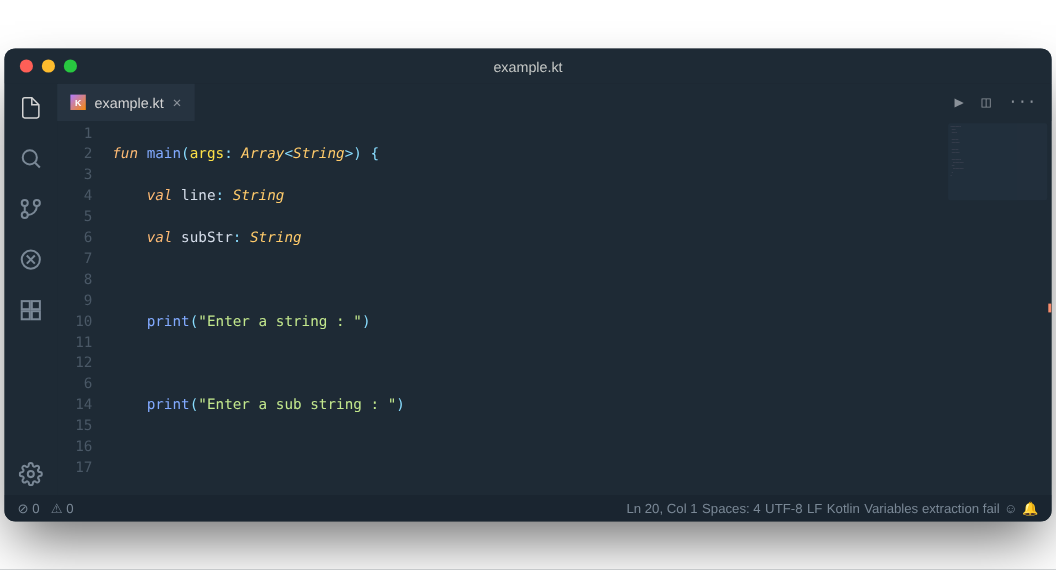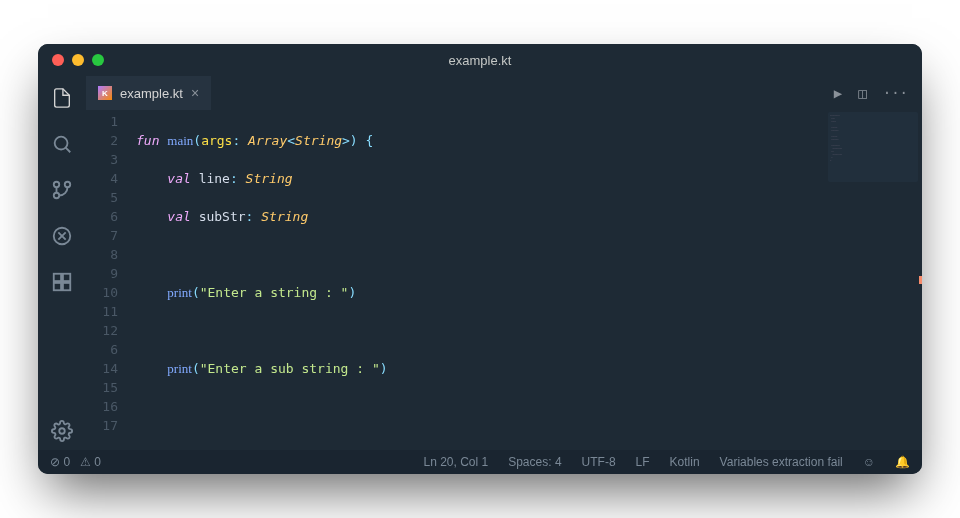--- a/index.html
+++ b/index.html
@@ -6,21 +6,21 @@
     body {
       background: #fff;
       display: flex;
       align-items: center;
       justify-content: center;
       height: 518px;
       width: 960px;
       font-family: 'SF Mono', Monaco, Menlo, Consolas, monospace;
     }
     .window {
-      width: 884px;
+      width: 952px;
       height: 430px;
       background: #1e2a35;
       border-radius: 10px;
       box-shadow: 0 25px 50px -10px rgba(0,0,0,0.6);
       overflow: hidden;
       display: flex;
       flex-direction: column;
       position: relative;
     }
     .titlebar {
@@ -129,22 +129,22 @@
       padding-top: 2px;
     }
     .gutter div { height: 19px; }
     .code {
       flex: 1;
       padding-top: 2px;
       color: #c5c8c6;
       white-space: pre;
     }
     .code-line { height: 19px; }
-    .k-keyword { color: #f0abfc; font-style: italic; }
-    .k-func { color: #82aaff; font-family: Liberation Serif, serif; }
+    .k-keyword { color: #fdba74; font-style: italic; }
+    .k-func { color: #82aaff; }
     .k-param { color: #fde047; }
     .k-type { color: #ffcb6b; font-style: italic; }
     .k-string { color: #c3e88d; }
     .k-punct { color: #89ddff; }
     .k-ident { color: #d6deeb; }
     .minimap {
       position: absolute;
       top: 36px;
       right: 4px;
       width: 90px;
@@ -172,21 +172,21 @@
       background: #1a2530;
       display: flex;
       align-items: center;
       font-size: 12px;
       color: #7a8896;
       padding: 0 12px;
       font-family: -apple-system, sans-serif;
       gap: 14px;
     }
     .status-left { display: flex; gap: 10px; align-items: center; }
-    .status-right { margin-left: auto; display: flex; gap: 20px; align-items: center; }
+    .status-right { margin-left: auto; display: flex; gap: 4px; align-items: center; }
     .status-item { cursor: pointer; }
     .orange-bar {
       position: absolute;
       right: 0;
       top: 200px;
       width: 3px;
       height: 8px;
       background: #f78c6c;
     }
   </style>

